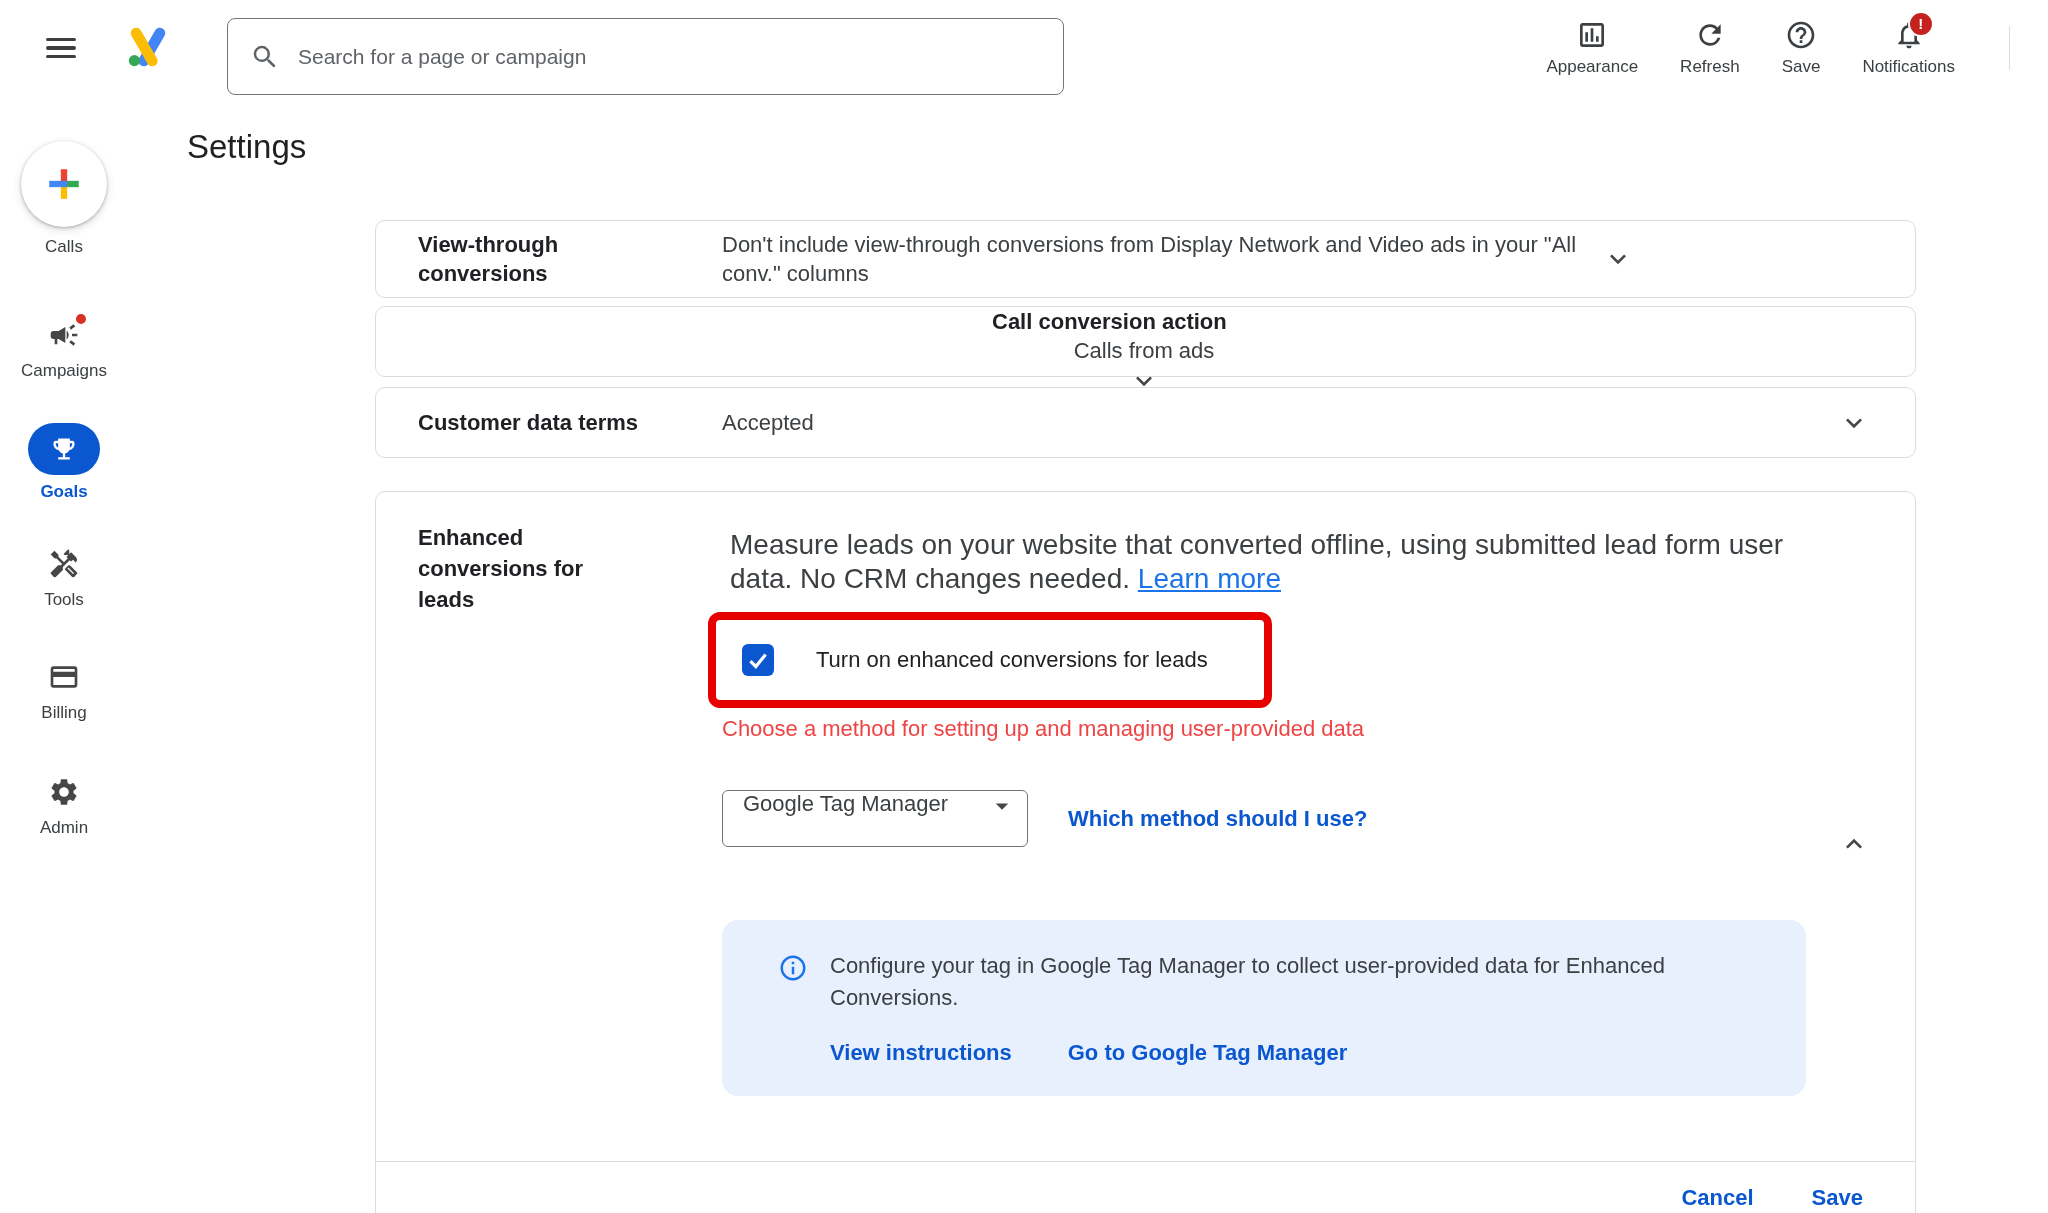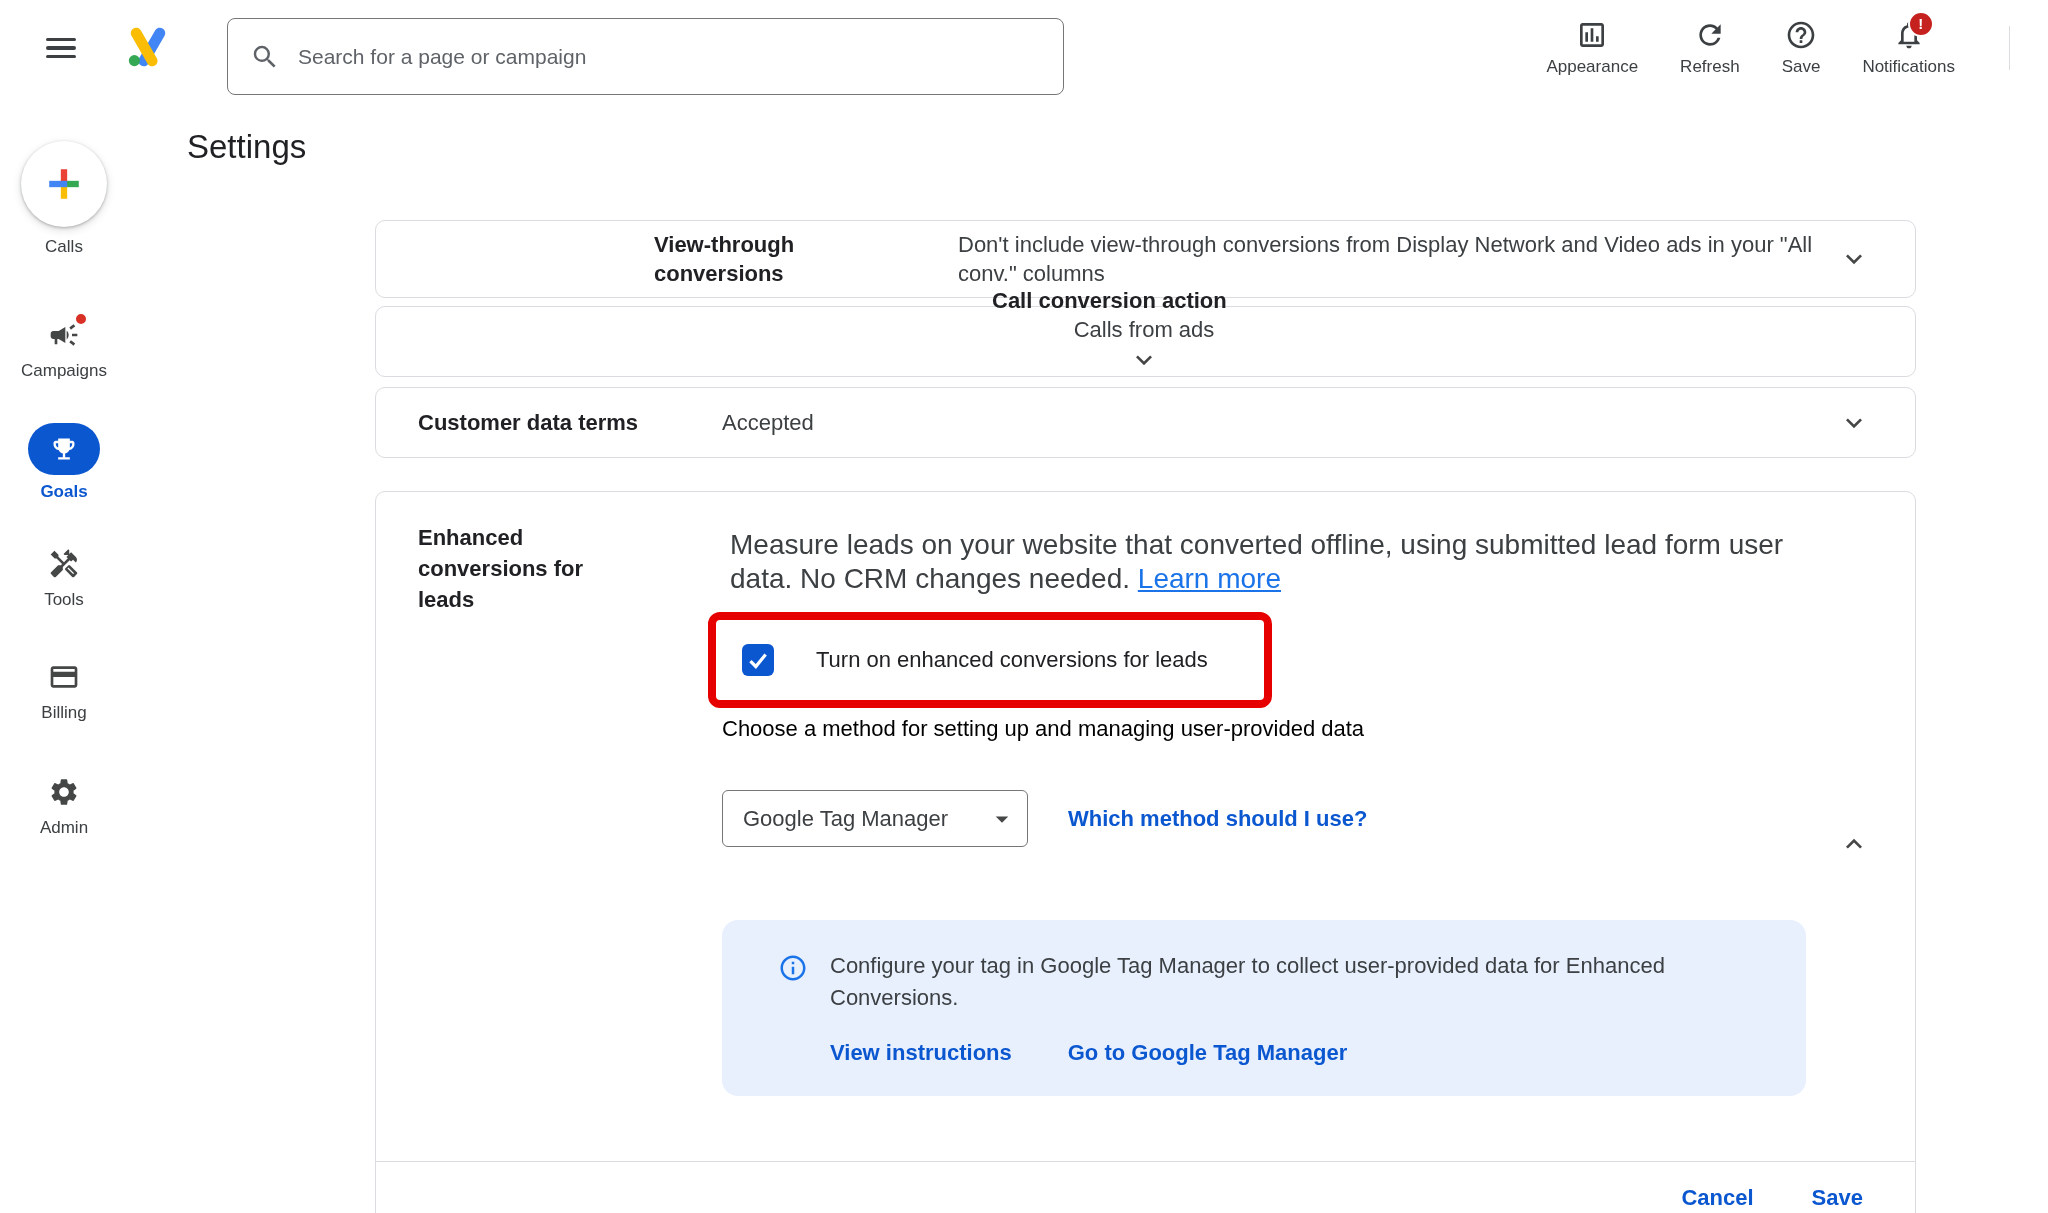--- a/index.html
+++ b/index.html
@@ -33,45 +33,45 @@
   .create-circle { width:86px; height:86px; border-radius:50%; background:#fff; display:flex; align-items:center; justify-content:center; box-shadow:0 1px 3px rgba(60,64,67,.35), 0 3px 8px rgba(60,64,67,.18); }
   .icon-wrap { position:relative; width:32px; height:32px; }
   .reddot { position:absolute; top:-7px; right:-8px; width:14px; height:14px; border-radius:50%; background:#d93025; border:2.5px solid #fff; }
   .pill { width:72px; height:52px; border-radius:26px; background:#0b57d0; display:flex; align-items:center; justify-content:center; }
   .side-label.selected { color:#0b57d0; font-weight:bold; margin-top:7px; }
 
   
   .page-title { position:absolute; left:187px; top:128px; margin:0; font-size:33px; font-weight:400; color:#202124; }
   .cards { position:absolute; left:375px; top:220px; width:1541px; }
   .card { background:#fff; border:1px solid #dadce0; border-radius:10px; }
-  .row-card { display:flex; align-items:center; padding:0 45px 0 42px;justify-content:flex-end; }
+  .row-card { display:flex; align-items:center; padding:0 45px 0 42px; }
   .row-label { width:304px; flex:none; font-weight:bold; font-size:22px; line-height:29px; color:#202124; }
   .row-label .inner { display:inline-block; }
   .row-value { flex:1; font-size:22px; line-height:29px; color:#3c4043; }
   .chev { flex:none; width:32px; height:32px; align-self:center; background:none; border:none; padding:0; cursor:pointer; }
   .card-1 { min-height:76px; padding-top:9px; padding-bottom:9px; margin-bottom:8px; align-items:flex-start; }
   .card-1 .row-value { max-width:880px; }
   .card-2 { height:71px; margin-bottom:10px;flex-direction:column; }
   .card-3 { height:71px; margin-bottom:33px; }
 
   
   .expanded { height:744px; display:flex; flex-direction:column; }
   .exp-body { display:flex; align-items:flex-start; padding:28px 45px 0 42px; flex:1; min-height:0; }
   .exp-label { width:304px; flex:none; font-weight:bold; font-size:22px; line-height:31px; color:#202124; padding-top:2px; }
   .exp-label .inner { display:inline-block; max-width:220px; }
   .exp-content { flex:1; min-width:0; }
   .desc { margin:8px; font-size:28px; line-height:34px; color:#3c4043; max-width:1085px; }
   .link { color:#1a73e8; text-decoration:underline; cursor:pointer; }
   .annotation { margin:8px 0 2px -14px; border:8px solid #e60000; border-radius:12px; height:96px; display:inline-flex; align-items:center; gap:42px; padding:0 56px 0 26px; width:max-content; }
   .checkbox { width:32px; height:32px; flex:none; background:#0b57d0; border-radius:6px; display:flex; align-items:center; justify-content:center; cursor:pointer; }
   .cb-label { font-size:22px; color:#202124; white-space:nowrap; }
-  .method-h { font-size:22px; line-height:34px; color:#000000; margin-top:2px; }
+  .method-h { font-size:22px; line-height:34px; color:#ef4444; margin-top:2px; }
   .method-s { font-size:22px; line-height:30px; color:#5f6368; margin-top:12px; }
   .select-row { margin-top:44px; display:flex; align-items:center; gap:40px; }
-  .select-btn { width:306px; height:57px; border:1.5px solid #747775; border-radius:6px; background:#fff; display:flex; align-items:center; justify-content:space-between; padding:0 10px 0 20px; font-family:inherit; font-size:22px; color:#3c4043; cursor:pointer; }
+  .select-btn { width:306px; height:57px; border:1.5px solid #747775; border-radius:6px; background:#fff; display:flex; align-items:flex-start; justify-content:space-between; padding:0 10px 0 20px; font-family:inherit; font-size:22px; color:#3c4043; cursor:pointer; }
   .method-link { font-size:22px; font-weight:bold; color:#0b57d0; text-decoration:none; cursor:pointer; }
   .infobox { margin-top:73px; width:1084px; background:#e8f0fe; border-radius:16px; padding:30px 40px 30px 56px; display:flex; gap:22px; align-items:flex-start; }
   .info-ic { flex:none; margin-top:3px; }
   .info-text { margin:0; font-size:22px; line-height:32px; color:#3c4043; max-width:915px; }
   .info-links { display:flex; gap:56px; margin-top:26px; }
   .info-link { font-size:22px; font-weight:bold; color:#0b57d0; text-decoration:none; cursor:pointer; }
   .card-footer { margin-top:auto; flex:none; border-top:1px solid #dadce0; height:73px; display:flex; align-items:center; justify-content:flex-end; padding:0 30px; gap:14px; }
   .footer-btn { background:none; border:none; font-family:inherit; font-size:22px; font-weight:bold; color:#0b57d0; padding:0 22px; cursor:pointer; }
 </style>
 </head>

